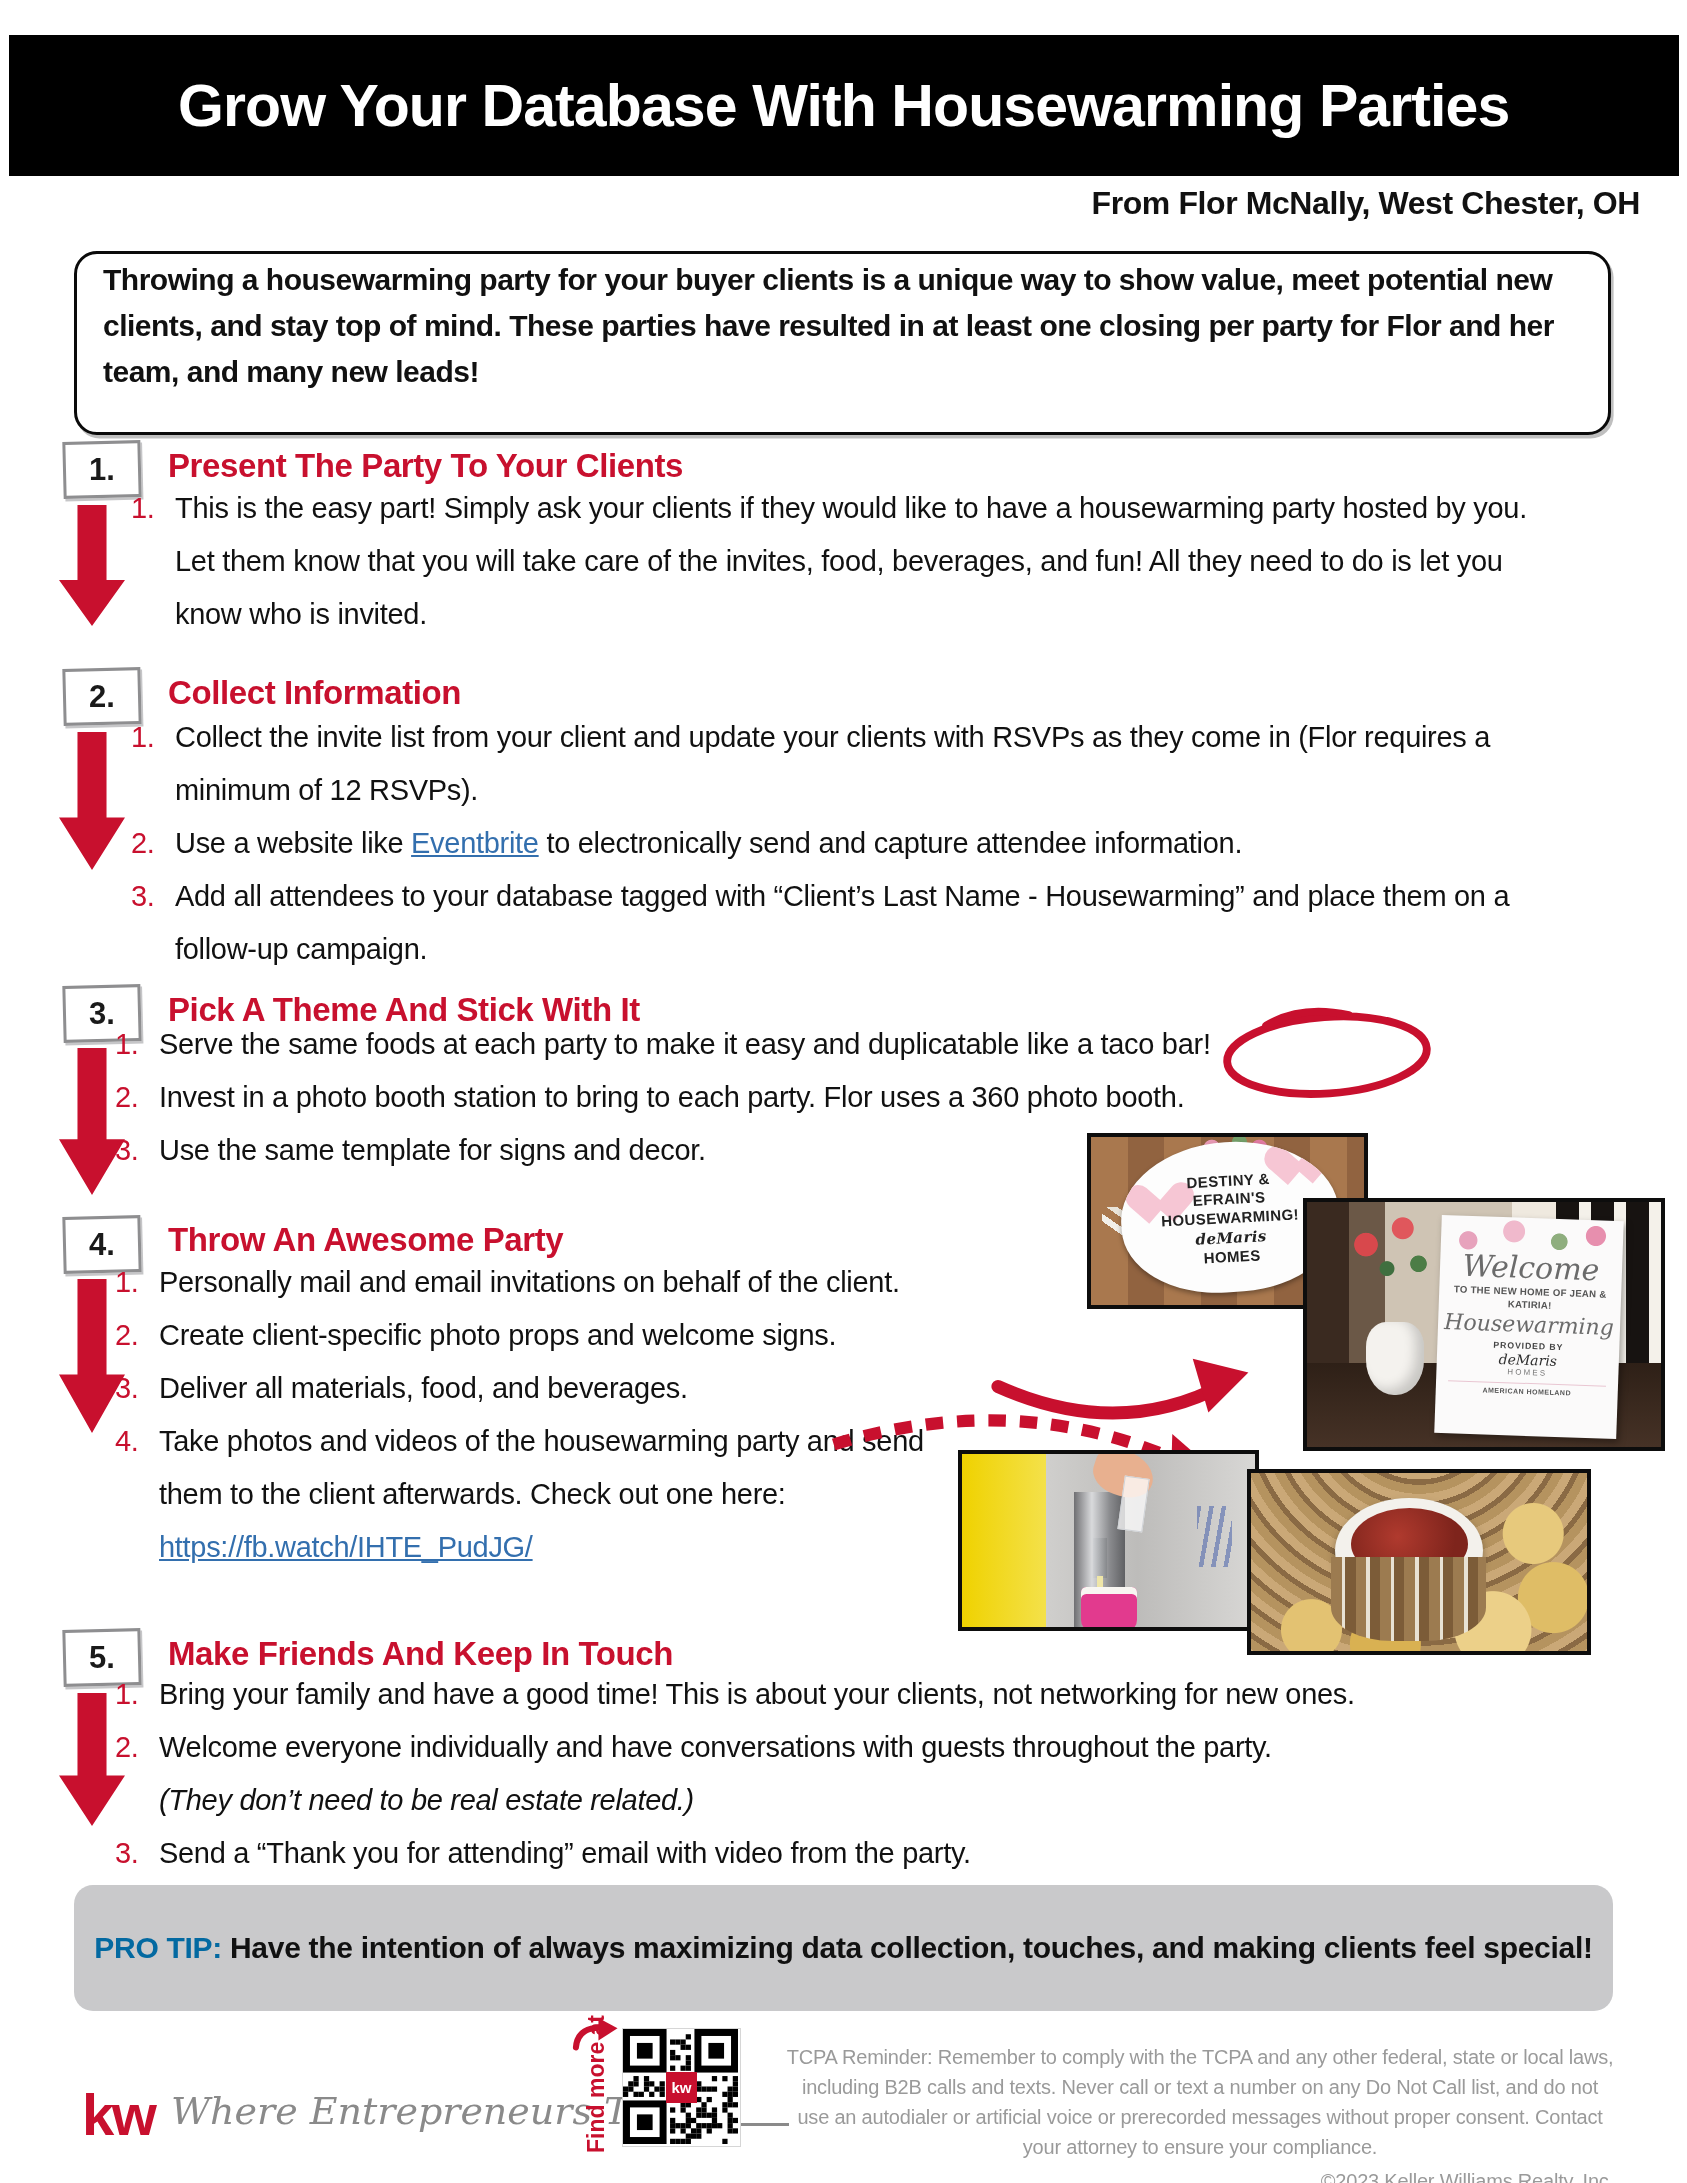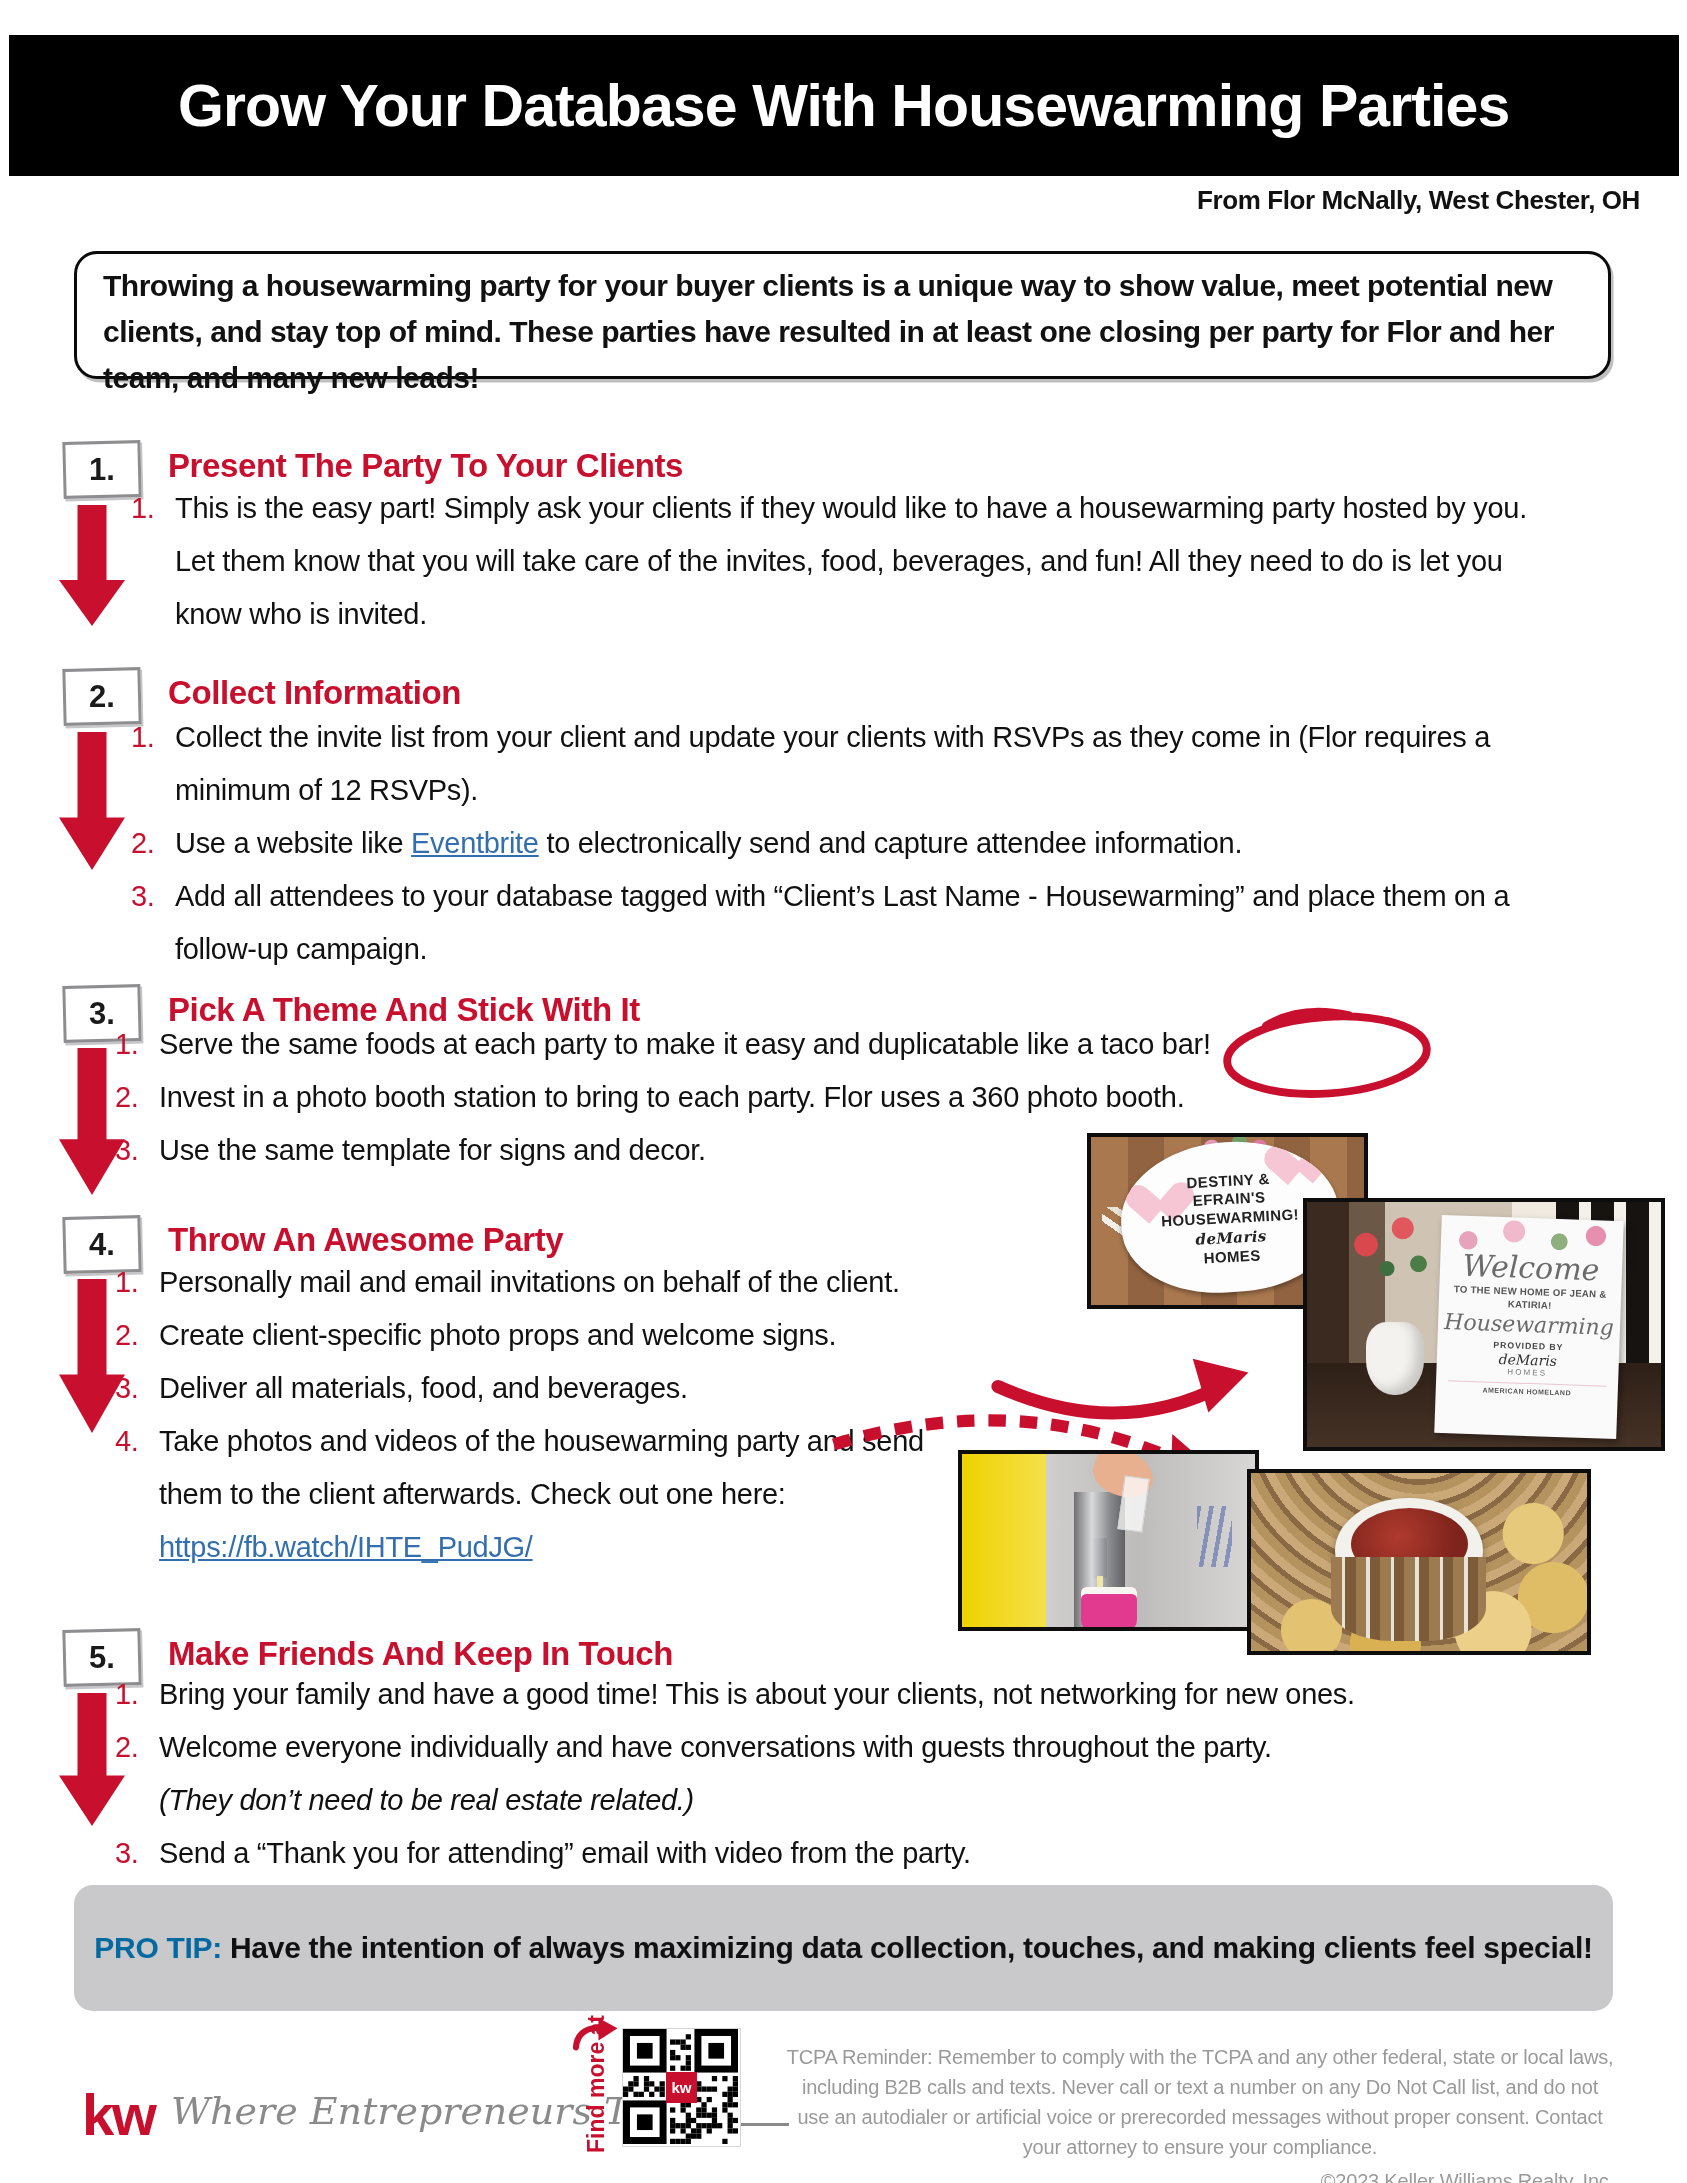--- a/index.html
+++ b/index.html
@@ -3,25 +3,25 @@
 <meta charset="utf-8">
 <style>
   html,body{margin:0;padding:0;background:#ffffff;}
   .page{position:relative;width:1687px;height:2184px;background:#fff;overflow:hidden;
         font-family:"Liberation Sans",sans-serif;color:#111;}
 
   
   .titlebar{position:absolute;left:8.7px;top:35px;width:1670px;height:141px;background:#000;
             display:flex;align-items:center;justify-content:center;}
   .titlebar h1{margin:4px;color:#fff;font-size:59px;font-weight:bold;letter-spacing:-0.9px;white-space:nowrap;}
-  .byline{position:absolute;top:185px;right:47px;font-size:26px;font-weight:bold;letter-spacing:-0.4px;}
-
-  
-  .introbox{position:absolute;left:74px;top:251px;width:1537px;height:128px;box-sizing:border-box;
-            border:3.5px solid #0a0a0a;border-radius:23px;padding:9px 26px;
+  .byline{position:absolute;top:185px;right:47px;font-size:32px;font-weight:bold;letter-spacing:-0.4px;}
+
+  
+  .introbox{position:absolute;left:74px;top:251px;width:1537px;height:184px;box-sizing:border-box;
+            border:3.5px solid #0a0a0a;border-radius:23px;padding:3px 26px;
             box-shadow:2.6px 3.5px 0 rgba(0,0,0,.25);background:#fff;}
   .introbox p{margin:0;font-size:30px;font-weight:bold;line-height:46px;letter-spacing:-0.5px;}
 
   
   .numbox{position:absolute;width:72px;height:51px;border:3.5px solid #8e8e90;background:#fff;
           transform:rotate(-1.4deg);display:flex;align-items:center;justify-content:center;
           box-shadow:1.7px 2.6px 0 #c6c6c8;}
   .numbox span{font-size:31px;font-weight:bold;color:#1a1a1a;transform:rotate(1.4deg);}
   .sechead{position:absolute;left:168px;font-size:33px;font-weight:bold;color:#C8102E;letter-spacing:-0.4px;white-space:nowrap;}
   .downarrow{position:absolute;left:59px;width:66px;background:#C8102E;

